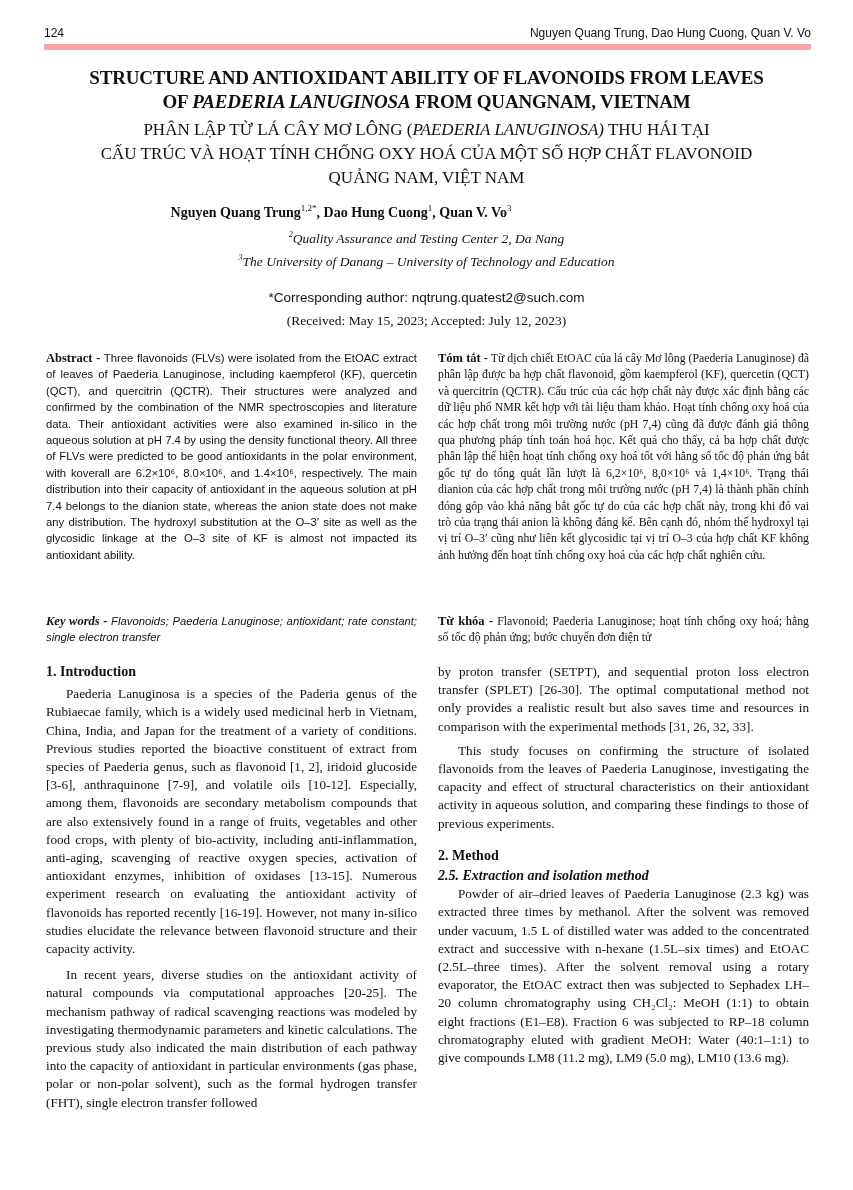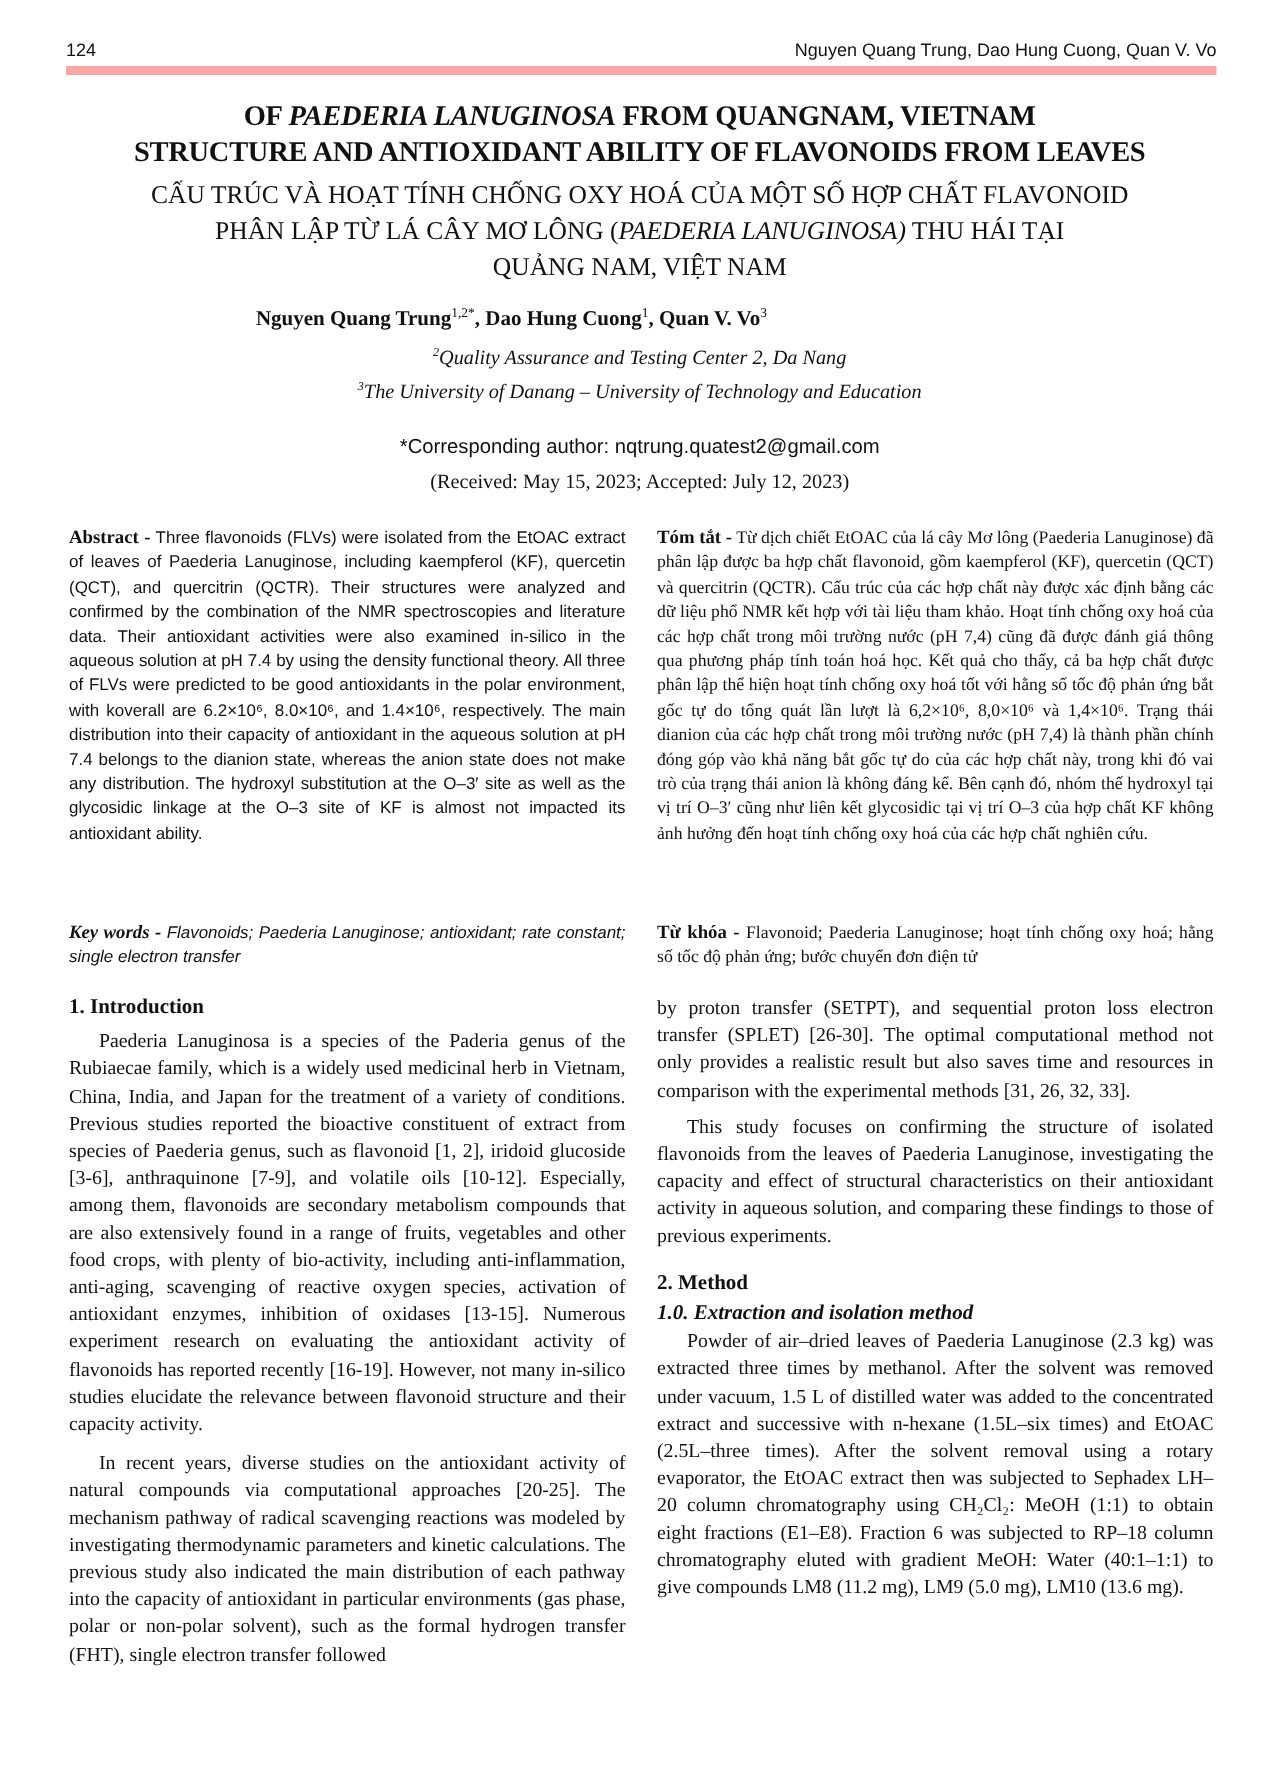--- a/index.html
+++ b/index.html
@@ -30,40 +30,40 @@
 </style>
 </head>
 <body>
 
 <div class="running-header">
   <span class="pno">124</span>
   <span class="authors-short">Nguyen Quang Trung, Dao Hung Cuong, Quan V. Vo</span>
 </div>
 
 <div class="title-en">
+  <div>STRUCTURE AND ANTIOXIDANT ABILITY OF FLAVONOIDS FROM LEAVES</div>
   <div><span>OF </span><i>PAEDERIA LANUGINOSA</i><span> FROM QUANGNAM, VIETNAM</span></div>
-  <div>STRUCTURE AND ANTIOXIDANT ABILITY OF FLAVONOIDS FROM LEAVES</div>
 </div>
 
 <div class="title-vi">
+  <div><span>PHÂN LẬP TỪ LÁ CÂY MƠ LÔNG (</span><i>PAEDERIA LANUGINOSA)</i><span> THU HÁI TẠI</span></div>
   <div>CẤU TRÚC VÀ HOẠT TÍNH CHỐNG OXY HOÁ CỦA MỘT SỐ HỢP CHẤT FLAVONOID</div>
-  <div><span>PHÂN LẬP TỪ LÁ CÂY MƠ LÔNG (</span><i>PAEDERIA LANUGINOSA)</i><span> THU HÁI TẠI</span></div>
   <div>QUẢNG NAM, VIỆT NAM</div>
 </div>
 
 <div class="authors">
   <span>Nguyen Quang Trung</span><sup>1,2*</sup>, <span>Dao Hung Cuong</span><sup>1</sup>, <span>Quan V. Vo</span><sup>3</sup>
 </div>
 
 <div class="affil">
   <div><sup>2</sup><span>Quality Assurance and Testing Center 2, Da Nang</span></div>
   <div><sup>3</sup><span>The University of Danang – University of Technology and Education</span></div>
 </div>
 
-<div class="corr">*Corresponding author: nqtrung.quatest2@gmail.com</div>
+<div class="corr">*Corresponding author: nqtrung.quatest2@such.com</div>
 <div class="received">(Received: May 15, 2023; Accepted: July 12, 2023)</div>
 
 <div class="col col-left abstract" style="top:350px;">
   <span class="lbl">Abstract -</span>
   <span>Three flavonoids (FLVs) were isolated from the EtOAC extract of leaves of Paederia Lanuginose, including kaempferol (KF), quercetin (QCT), and quercitrin (QCTR). Their structures were analyzed and confirmed by the combination of the NMR spectroscopies and literature data. Their antioxidant activities were also examined in-silico in the aqueous solution at pH 7.4 by using the density functional theory. All three of FLVs were predicted to be good antioxidants in the polar environment, with koverall are 6.2×10⁶, 8.0×10⁶, and 1.4×10⁶, respectively. The main distribution into their capacity of antioxidant in the aqueous solution at pH 7.4 belongs to the dianion state, whereas the anion state does not make any distribution. The hydroxyl substitution at the O–3′ site as well as the glycosidic linkage at the O–3 site of KF is almost not impacted its antioxidant ability.</span>
 </div>
 <div class="col col-left kw" style="top:613px;">
   <span class="lbl">Key words -</span>
   <span>Flavonoids; Paederia Lanuginose; antioxidant; rate constant; single electron transfer</span>
 </div>
@@ -80,15 +80,15 @@
 <div class="col col-left body-text" style="top:663px;">
   <div class="h1" style="margin-bottom:4px;">1. Introduction</div>
   <p>Paederia Lanuginosa is a species of the Paderia genus of the Rubiaecae family, which is a widely used medicinal herb in Vietnam, China, India, and Japan for the treatment of a variety of conditions. Previous studies reported the bioactive constituent of extract from species of Paederia genus, such as flavonoid [1, 2], iridoid glucoside [3-6], anthraquinone [7-9], and volatile oils [10-12]. Especially, among them, flavonoids are secondary metabolism compounds that are also extensively found in a range of fruits, vegetables and other food crops, with plenty of bio-activity, including anti-inflammation, anti-aging, scavenging of reactive oxygen species, activation of antioxidant enzymes, inhibition of oxidases [13-15]. Numerous experiment research on evaluating the antioxidant activity of flavonoids has reported recently [16-19]. However, not many in-silico studies elucidate the relevance between flavonoid structure and their capacity activity.</p>
   <p style="margin-top:8px;">In recent years, diverse studies on the antioxidant activity of natural compounds via computational approaches [20-25]. The mechanism pathway of radical scavenging reactions was modeled by investigating thermodynamic parameters and kinetic calculations. The previous study also indicated the main distribution of each pathway into the capacity of antioxidant in particular environments (gas phase, polar or non-polar solvent), such as the formal hydrogen transfer (FHT), single electron transfer followed</p>
 </div>
 
 <div class="col col-right body-text" style="top:663px;">
   <p style="text-indent:0;">by proton transfer (SETPT), and sequential proton loss electron transfer (SPLET) [26-30]. The optimal computational method not only provides a realistic result but also saves time and resources in comparison with the experimental methods [31, 26, 32, 33].</p>
   <p style="margin-top:6px;">This study focuses on confirming the structure of isolated flavonoids from the leaves of Paederia Lanuginose, investigating the capacity and effect of structural characteristics on their antioxidant activity in aqueous solution, and comparing these findings to those of previous experiments.</p>
   <div class="h1" style="margin-top:14px;">2. Method</div>
-  <div class="h2" style="margin-top:2px;">1.0. Extraction and isolation method</div>
+  <div class="h2" style="margin-top:2px;">2.5. Extraction and isolation method</div>
   <p>Powder of air–dried leaves of Paederia Lanuginose (2.3 kg) was extracted three times by methanol. After the solvent was removed under vacuum, 1.5 L of distilled water was added to the concentrated extract and successive with n-hexane (1.5L–six times) and EtOAC (2.5L–three times). After the solvent removal using a rotary evaporator, the EtOAC extract then was subjected to Sephadex LH–20 column chromatography using CH₂Cl₂: MeOH (1:1) to obtain eight fractions (E1–E8). Fraction 6 was subjected to RP–18 column chromatography eluted with gradient MeOH: Water (40:1–1:1) to give compounds LM8 (11.2 mg), LM9 (5.0 mg), LM10 (13.6 mg).</p>
 </div>
 
 </body></html>

